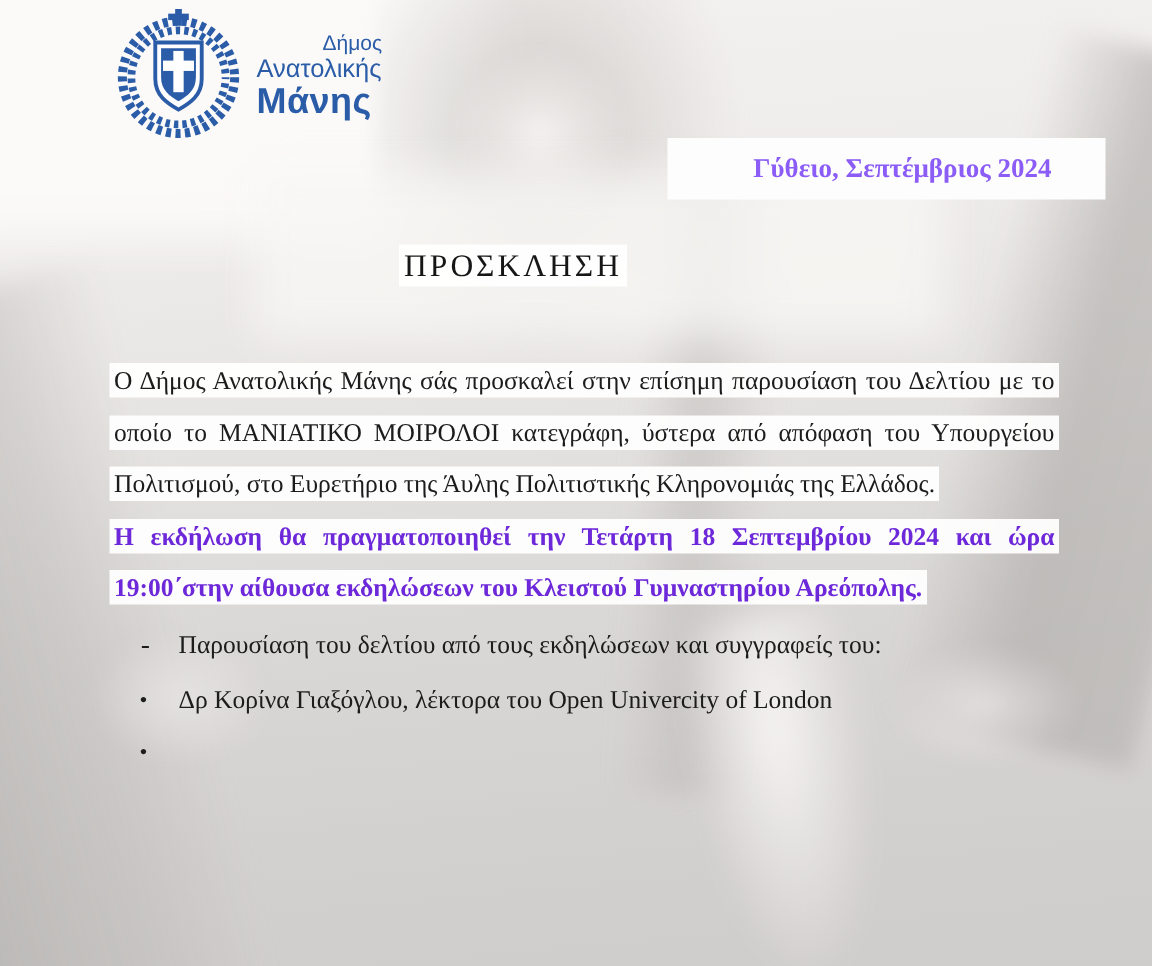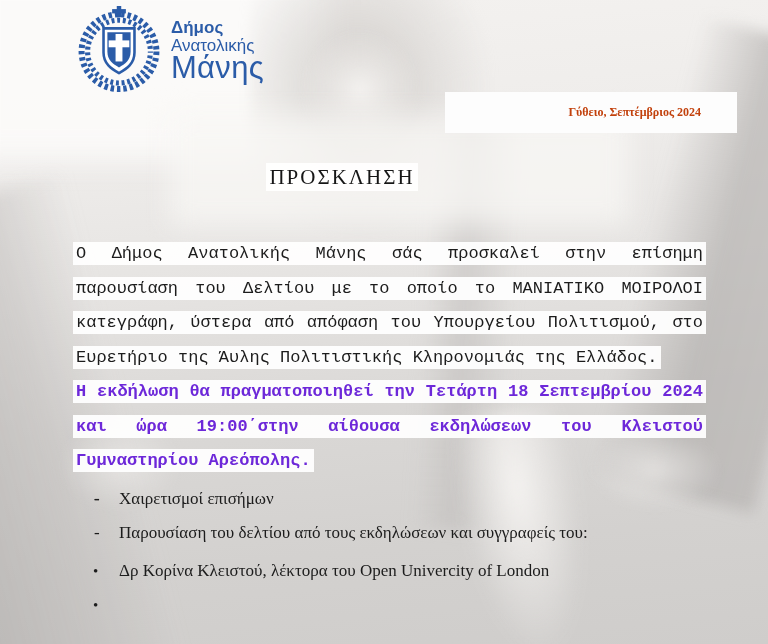--- a/index.html
+++ b/index.html
@@ -30,37 +30,37 @@
     background:radial-gradient(ellipse at 50% 30%,rgba(248,246,244,.9),rgba(248,246,244,0) 70%);
     filter:blur(8px);}
   .bg-titleglow{left:170px;top:115px;width:460px;height:110px;background:rgba(248,246,244,.8);filter:blur(14px);}
   .bg-mottle1{left:60px;top:420px;width:120px;height:90px;background:radial-gradient(closest-side,rgba(235,233,231,.7),rgba(235,233,231,0));filter:blur(6px);}
   .bg-mottle2{left:590px;top:430px;width:130px;height:80px;background:radial-gradient(closest-side,rgba(240,238,236,.7),rgba(240,238,236,0));filter:blur(6px);}
 
   
   .logo-row{position:absolute;left:76px;top:6px;display:flex;align-items:flex-start;}
   .logo-svg{width:86px;height:86px;display:block;}
   .logo-text{margin-left:9px;padding-top:13px;color:#2b5ca8;font-family:"Liberation Sans","DejaVu Sans",sans-serif;}
-  .logo-l1{font-size:17px;font-weight:bold;line-height:18px;}
+  .logo-l1{font-size:14px;font-weight:normal;line-height:18px;margin-left:44px;}
   .logo-l2{font-size:17px;line-height:18px;}
-  .logo-l3{font-size:31px;font-weight:normal;line-height:25px;letter-spacing:.3px;}
+  .logo-l3{font-size:24px;font-weight:bold;line-height:25px;letter-spacing:.3px;}
 
   
   .date-box{position:absolute;left:445px;top:92px;width:292px;height:41px;background:#fdfdfd;}
   .date-box span{display:block;text-align:right;padding-right:36px;line-height:41px;
-    font-weight:bold;font-size:12px;color:#c2410c;}
+    font-weight:bold;font-size:18px;color:#8b5cf6;}
 
   
   .doc-title{position:absolute;left:0;top:165px;width:684px;text-align:center;}
   .doc-title span{font-size:21px;letter-spacing:2px;color:#161616;}
 
   
   .body-block{position:absolute;left:73px;top:237px;width:633px;
     font-size:17px;line-height:34.5px;color:#1c1c1c;text-align:justify;}
-  .body-block p{margin:0;font-family:Liberation Mono, monospace;}
+  .body-block p{margin:0;}
   .hl{background:rgba(255,255,255,.93);padding:2px 3px;
     -webkit-box-decoration-break:clone;box-decoration-break:clone;}
   .p-bold{font-weight:bold;color:#6d28d9;}
   .list-block{margin-top:3px;}
   .li{position:relative;padding-left:46px;}
   .li .marker{position:absolute;left:21px;top:0;}
   .li .marker.bullet{left:20px;font-size:15px;}
 </style>
 </head>
 <body>
@@ -109,34 +109,33 @@
     <p class="p-bold"><span class="hl">Η εκδήλωση θα πραγματοποιηθεί την Τετάρτη 18 Σεπτεμβρίου 2024 και ώρα 19:00΄στην αίθουσα εκδηλώσεων του Κλειστού Γυμναστηρίου Αρεόπολης.</span></p>
 
     <div class="list-block">
 
         <div class="li">
           <span class="marker">-</span>
         </div>
 
         <div class="li">
           <span class="marker">-</span>
-          <span>Χαιρετισμοί επισήμων</span>
         </div>
 
         <div class="li">
           <span class="marker">-</span>
           <span>Παρουσίαση του δελτίου από τους εκδηλώσεων και συγγραφείς του:</span>
         </div>
       </div>
 
     <div class="list-block">
 
         <div class="li">
           <span class="marker bullet">•</span>
-          <span>Δρ Κορίνα Κλειστού, λέκτορα του Open Univercity of London</span>
+          <span>Δρ Κορίνα Γιαξόγλου, λέκτορα του Open Univercity of London</span>
         </div>
 
         <div class="li">
           <span class="marker bullet">•</span>
         </div>
       </div>
   </div>
 
 </div>
 

